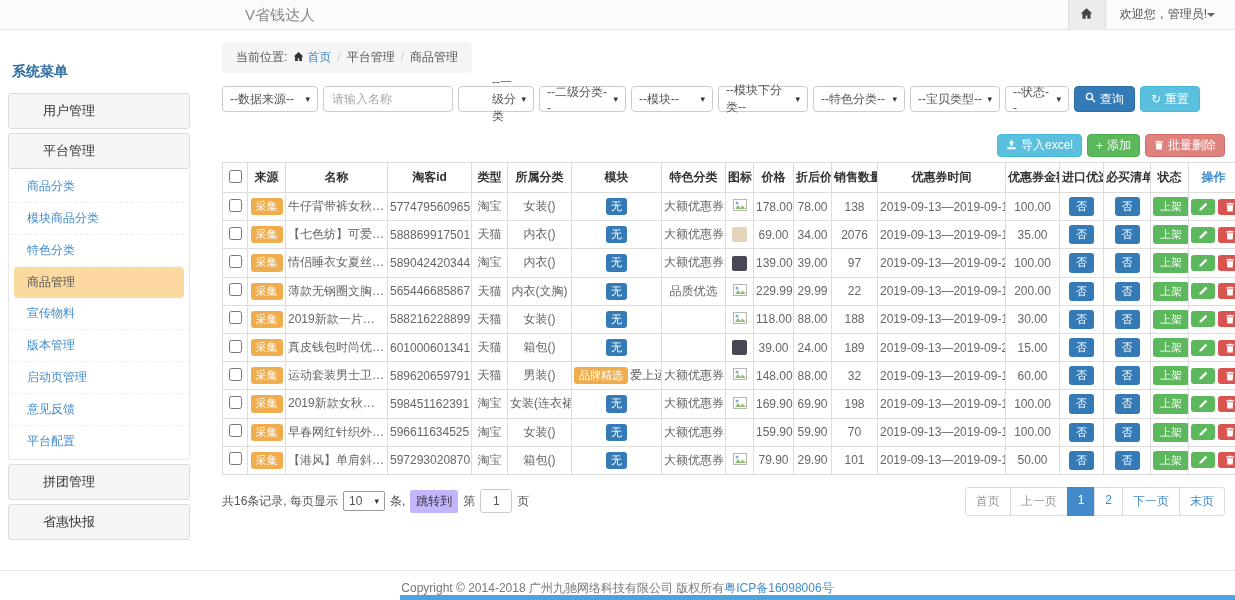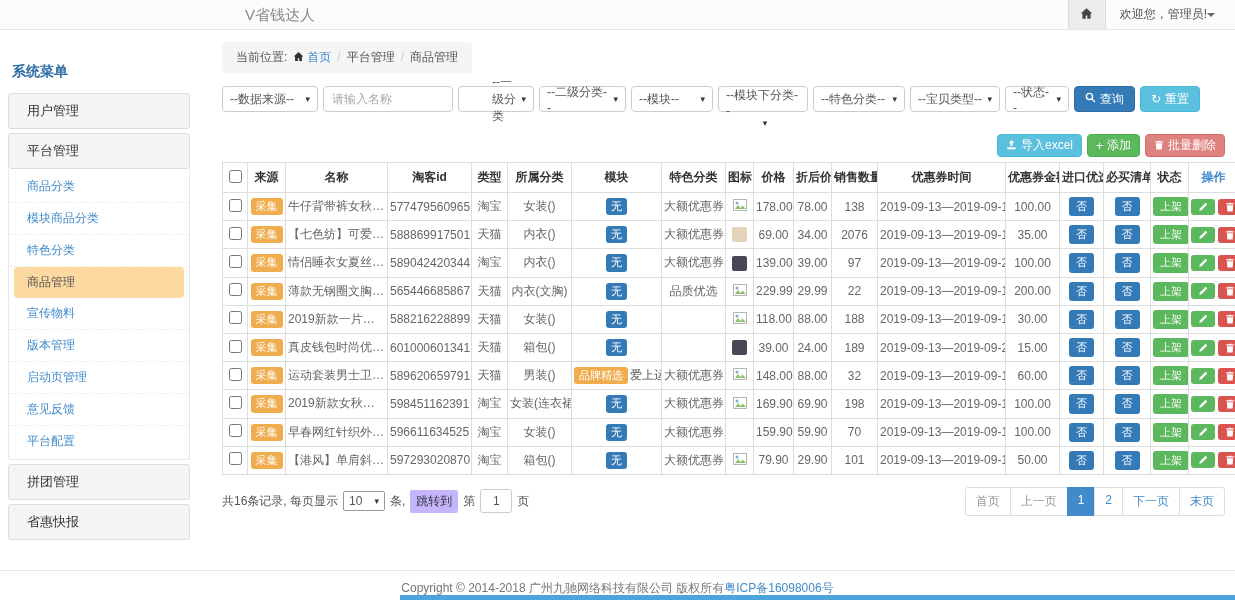--- a/index.html
+++ b/index.html
@@ -6,21 +6,21 @@
 html,body{width:1235px;height:600px}
 body{font-family:"Liberation Sans","DejaVu Sans",sans-serif;font-size:12px;color:#333;background:#fff;position:relative;overflow:hidden}
 .topbar{position:absolute;top:0;left:0;right:0;height:30px;background:#fbfbfb;border-bottom:1px solid #e7e7e7;z-index:2}
 .brand{position:absolute;left:245px;top:0;line-height:29px;font-size:15px;color:#888}
 .topbar-right{position:absolute;right:0;top:0;height:29px;display:flex;align-items:stretch}
 .home-btn{width:38px;background:#ececec;border-left:1px solid #ddd;border-right:1px solid #ddd;display:flex;align-items:center;justify-content:center;cursor:pointer}
 .welcome{display:flex;align-items:center;gap:0;padding:0 20px 0 14px;color:#555;cursor:pointer}
 .caret{width:0;height:0;border-left:4px solid transparent;border-right:4px solid transparent;border-top:4px solid #666}
 .sidebar{position:absolute;left:8px;top:55px;width:182px;bottom:30px;overflow:hidden}
 .side-title{color:#2e6da4;font-weight:bold;font-size:14px;padding:8px 4px 12px}
-.side-group{background:#f5f5f5;border:1px solid #ddd;border-radius:3px;padding:8px 18px;font-size:13px;color:#333;margin-bottom:4px;cursor:pointer}
+.side-group{background:#f5f5f5;border:1px solid #ddd;border-radius:3px;padding:8px 34px;font-size:13px;color:#333;margin-bottom:4px;cursor:pointer}
 .side-sub-wrap{border:1px solid #e8e8e8;border-top:none;border-radius:0 0 3px 3px;background:#fff;margin:-4px 0 4px;padding:2px 0}
 .side-sub{padding:7px 18px;color:#428bca;border-bottom:1px dashed #eee;cursor:pointer}
 .side-sub:last-child{border-bottom:none}
 .side-sub.active{background:#fbd9a0;border-radius:4px;margin:0 5px;padding:7px 13px;color:#555;border-bottom:none}
 .main{position:absolute;left:222px;top:42px;width:1003px}
 .breadcrumb{display:inline-block;background:#f5f5f5;border-radius:4px;padding:7px 14px;color:#555}
 .breadcrumb .sep{color:#ccc;margin:0 6px}
 .breadcrumb a{color:#428bca;text-decoration:none;cursor:pointer}
 .bc-home{margin:0 3px 0 6px;vertical-align:-1px}
 .filters{margin-top:13px;display:flex;align-items:center;gap:5px}
@@ -126,21 +126,21 @@
         <span class="sel-caret">▾</span>
       </div>
       <div class="sel" style="width: 87px;">
         <span class="sel-label">--二级分类--</span>
         <span class="sel-caret">▾</span>
       </div>
       <div class="sel" style="width: 82px;">
         <span class="sel-label">--模块--</span>
         <span class="sel-caret">▾</span>
       </div>
-      <div class="sel" style="width: 90px; flex-direction: column;">
+      <div class="sel" style="width: 90px;">
         <span class="sel-label">--模块下分类--</span>
         <span class="sel-caret">▾</span>
       </div>
       <div class="sel" style="width: 92px;">
         <span class="sel-label">--特色分类--</span>
         <span class="sel-caret">▾</span>
       </div>
       <div class="sel" style="width: 90px;">
         <span class="sel-label">--宝贝类型--</span>
         <span class="sel-caret">▾</span>

